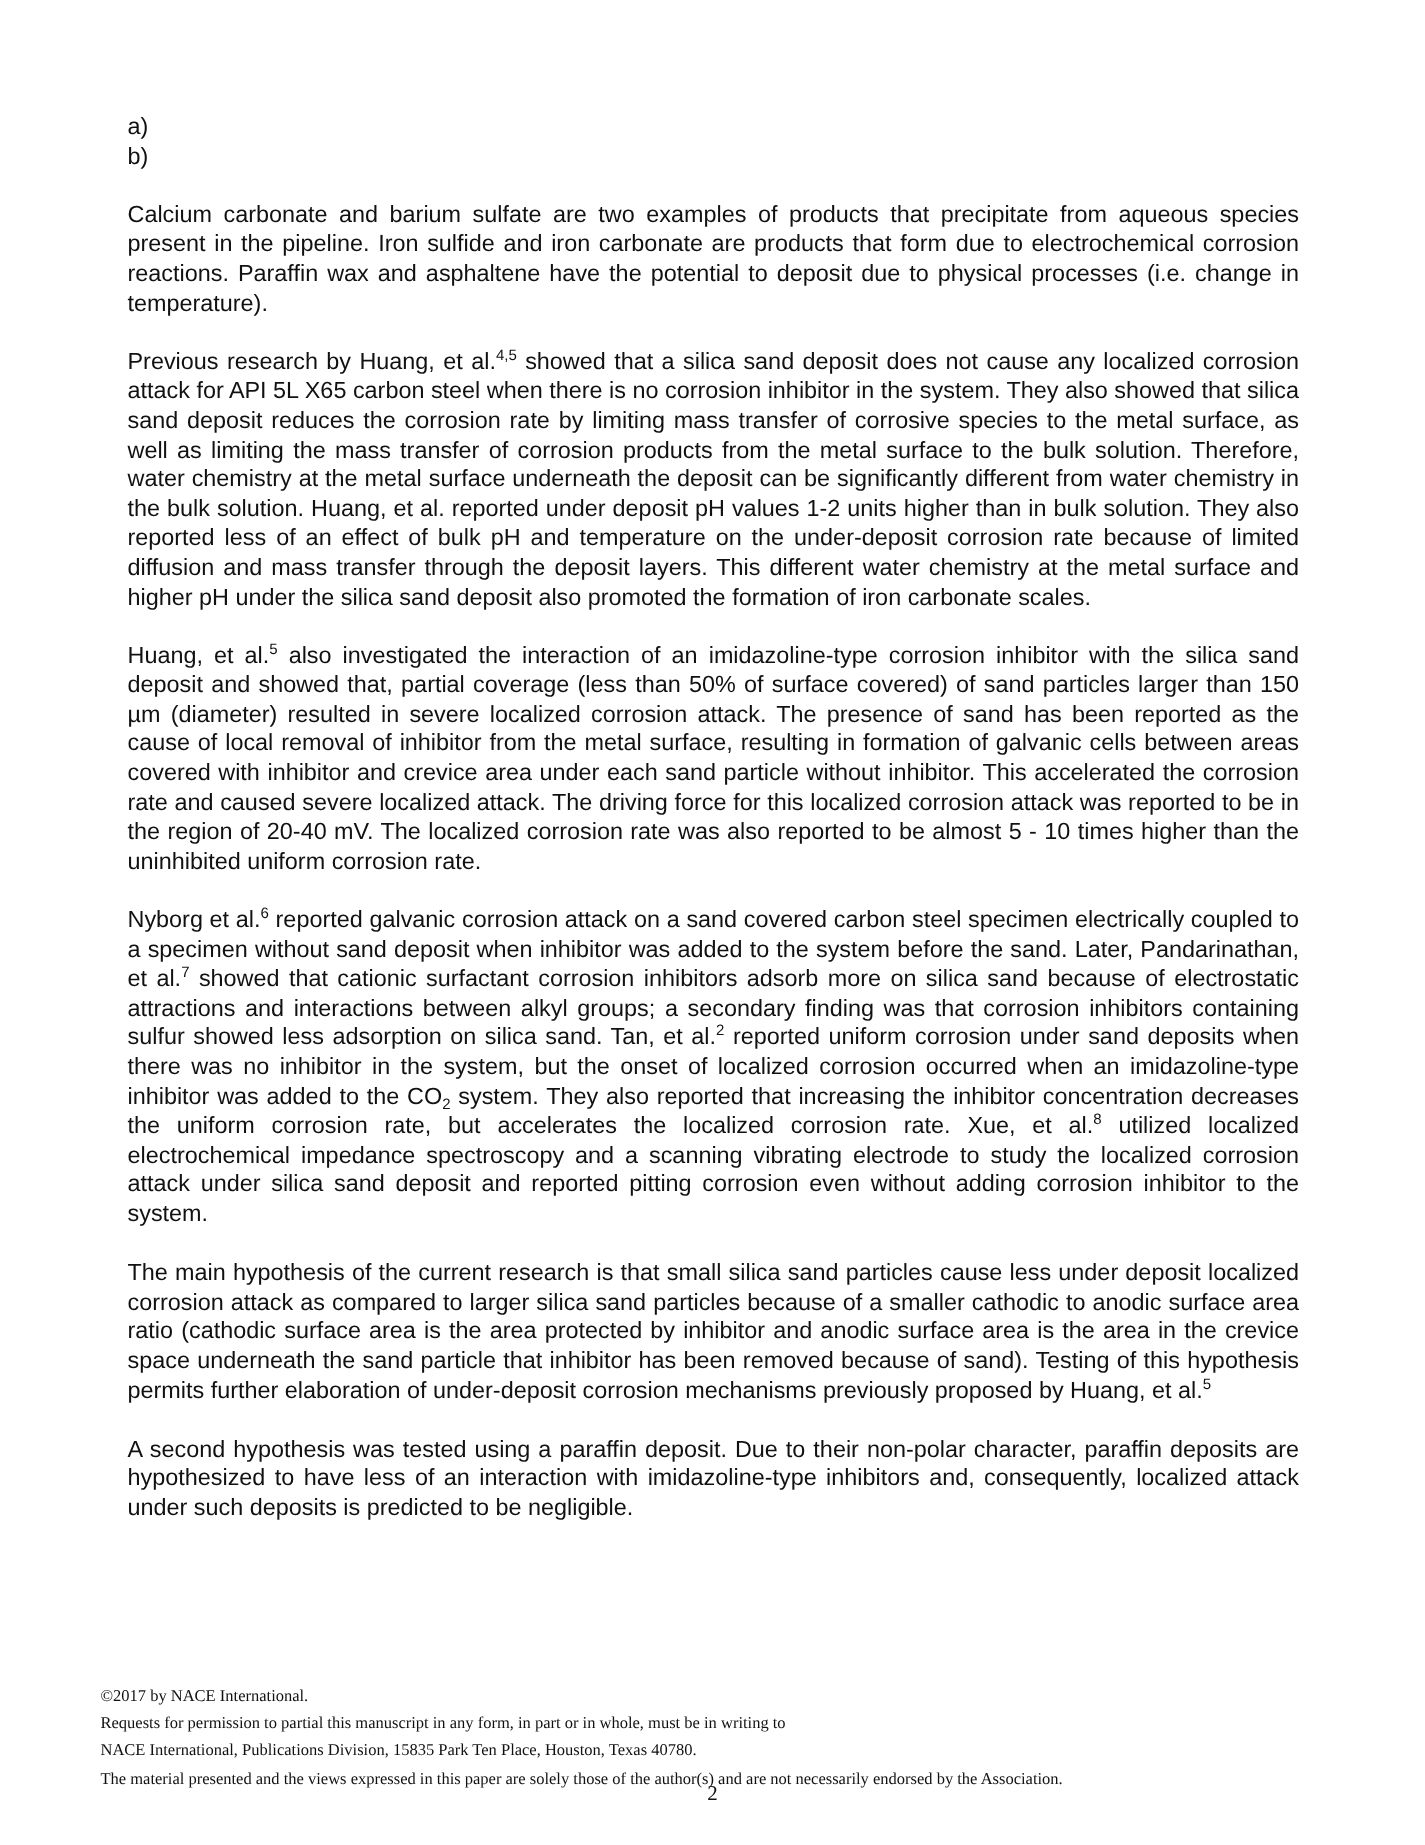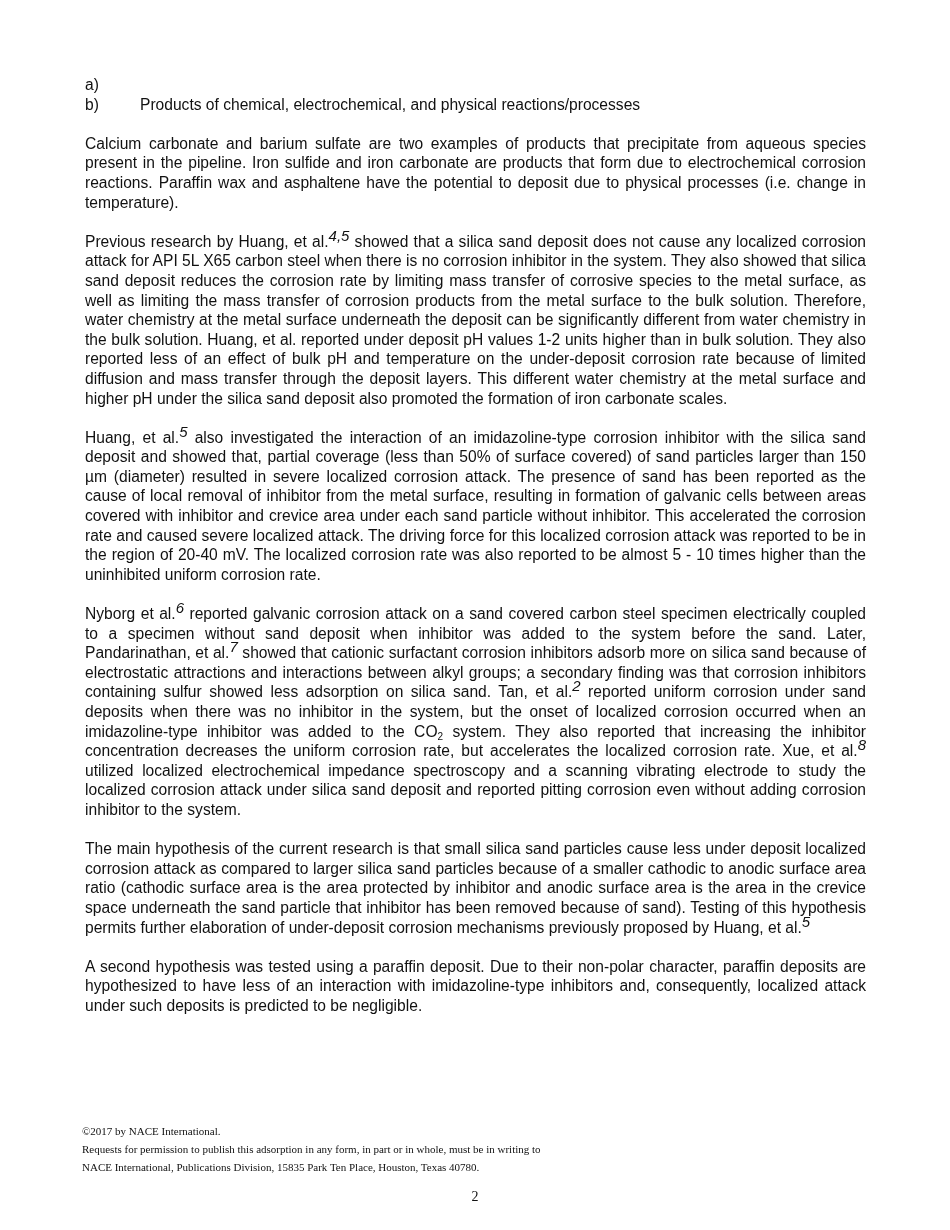--- a/index.html
+++ b/index.html
@@ -2,52 +2,52 @@
 <html><head>
 <meta charset="utf-8">
 <style>
   html, body { margin: 0; padding: 0; background: #ffffff; }
   body { width: 950px; height: 1230px; position: relative; overflow: hidden; color: #111; }
   .page { position: absolute; left: 85px; top: 75px; width: 781px; font-family: "Liberation Sans", sans-serif; font-size: 15.6px; line-height: 19.6px; }
   .list { margin: 0 0 19.6px 0; padding: 0; }
   .list-item { display: flex; white-space: nowrap; }
   .list-marker { width: 55px; flex: none; }
   .para { text-align: justify; margin: 0 0 19.6px 0; }
-  sup { font-size: 15px; line-height: 0; vertical-align: 6px; font-style: italic; }
+  sup { font-size: 10px; line-height: 0; vertical-align: 6px; }
   sub { font-size: 10px; line-height: 0; vertical-align: -3px; }
-  .footer { position: absolute; left: 82px; top: 1122px; width: 816px; font-family: "Liberation Serif", serif; font-size: 11px; line-height: 18.2px; color: #111; }
+  .footer { position: absolute; left: 67px; top: 1122px; width: 816px; font-family: "Liberation Serif", serif; font-size: 11px; line-height: 18.2px; color: #111; }
   .page-number { position: absolute; left: 0; width: 950px; top: 1189px; text-align: center; font-family: "Liberation Serif", serif; font-size: 14px; color: #111; }
 </style>
 </head>
 <body>
 
 <div class="page">
 
   <div class="list">
     <div class="list-item">
       <span class="list-marker">a)</span>
     </div>
     <div class="list-item">
       <span class="list-marker">b)</span>
-      <span>Products of chemical, electrochemical, and physical reactions/processes</span>
     </div>
   </div>
 
   <p class="para">Calcium carbonate and barium sulfate are two examples of products that precipitate from aqueous species present in the pipeline. Iron sulfide and iron carbonate are products that form due to electrochemical corrosion reactions. Paraffin wax and asphaltene have the potential to deposit due to physical processes (i.e. change in temperature).</p>
 
   <p class="para"><span>Previous research by Huang, et al.</span><sup>4,5</sup><span> showed that a silica sand deposit does not cause any localized corrosion attack for API 5L X65 carbon steel when there is no corrosion inhibitor in the system. They also showed that silica sand deposit reduces the corrosion rate by limiting mass transfer of corrosive species to the metal surface, as well as limiting the mass transfer of corrosion products from the metal surface to the bulk solution. Therefore, water chemistry at the metal surface underneath the deposit can be significantly different from water chemistry in the bulk solution. Huang, et al. reported under deposit pH values 1-2 units higher than in bulk solution. They also reported less of an effect of bulk pH and temperature on the under-deposit corrosion rate because of limited diffusion and mass transfer through the deposit layers. This different water chemistry at the metal surface and higher pH under the silica sand deposit also promoted the formation of iron carbonate scales.</span></p>
 
   <p class="para"><span>Huang, et al.</span><sup>5</sup><span> also investigated the interaction of an imidazoline-type corrosion inhibitor with the silica sand deposit and showed that, partial coverage (less than 50% of surface covered) of sand particles larger than 150 µm (diameter) resulted in severe localized corrosion attack. The presence of sand has been reported as the cause of local removal of inhibitor from the metal surface, resulting in formation of galvanic cells between areas covered with inhibitor and crevice area under each sand particle without inhibitor. This accelerated the corrosion rate and caused severe localized attack. The driving force for this localized corrosion attack was reported to be in the region of 20-40 mV. The localized corrosion rate was also reported to be almost 5 - 10 times higher than the uninhibited uniform corrosion rate.</span></p>
 
   <p class="para"><span>Nyborg et al.</span><sup>6</sup><span> reported galvanic corrosion attack on a sand covered carbon steel specimen electrically coupled to a specimen without sand deposit when inhibitor was added to the system before the sand. Later, Pandarinathan, et al.</span><sup>7</sup><span> showed that cationic surfactant corrosion inhibitors adsorb more on silica sand because of electrostatic attractions and interactions between alkyl groups; a secondary finding was that corrosion inhibitors containing sulfur showed less adsorption on silica sand. Tan, et al.</span><sup>2</sup><span> reported uniform corrosion under sand deposits when there was no inhibitor in the system, but the onset of localized corrosion occurred when an imidazoline-type inhibitor was added to the CO</span><sub>2</sub><span> system. They also reported that increasing the inhibitor concentration decreases the uniform corrosion rate, but accelerates the localized corrosion rate. Xue, et al.</span><sup>8</sup><span> utilized localized electrochemical impedance spectroscopy and a scanning vibrating electrode to study the localized corrosion attack under silica sand deposit and reported pitting corrosion even without adding corrosion inhibitor to the system.</span></p>
 
   <p class="para"><span>The main hypothesis of the current research is that small silica sand particles cause less under deposit localized corrosion attack as compared to larger silica sand particles because of a smaller cathodic to anodic surface area ratio (cathodic surface area is the area protected by inhibitor and anodic surface area is the area in the crevice space underneath the sand particle that inhibitor has been removed because of sand). Testing of this hypothesis permits further elaboration of under-deposit corrosion mechanisms previously proposed by Huang, et al.</span><sup>5</sup></p>
 
   <p class="para">A second hypothesis was tested using a paraffin deposit. Due to their non-polar character, paraffin deposits are hypothesized to have less of an interaction with imidazoline-type inhibitors and, consequently, localized attack under such deposits is predicted to be negligible.</p>
 </div>
 
 <div class="footer">
   <div>©2017 by NACE International.</div>
-  <div>Requests for permission to publish this adsorption in any form, in part or in whole, must be in writing to</div>
+  <div>Requests for permission to partial this manuscript in any form, in part or in whole, must be in writing to</div>
   <div>NACE International, Publications Division, 15835 Park Ten Place, Houston, Texas 40780.</div>
+  <div>The material presented and the views expressed in this paper are solely those of the author(s) and are not necessarily endorsed by the Association.</div>
 </div>
 
 <div class="page-number">2</div>
 
 </body></html>

